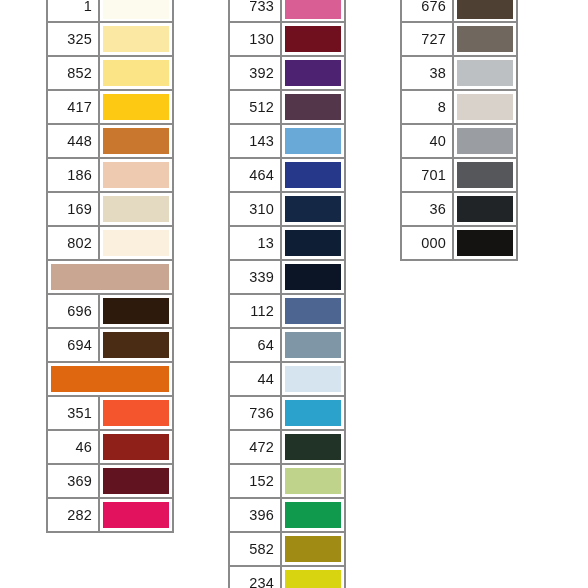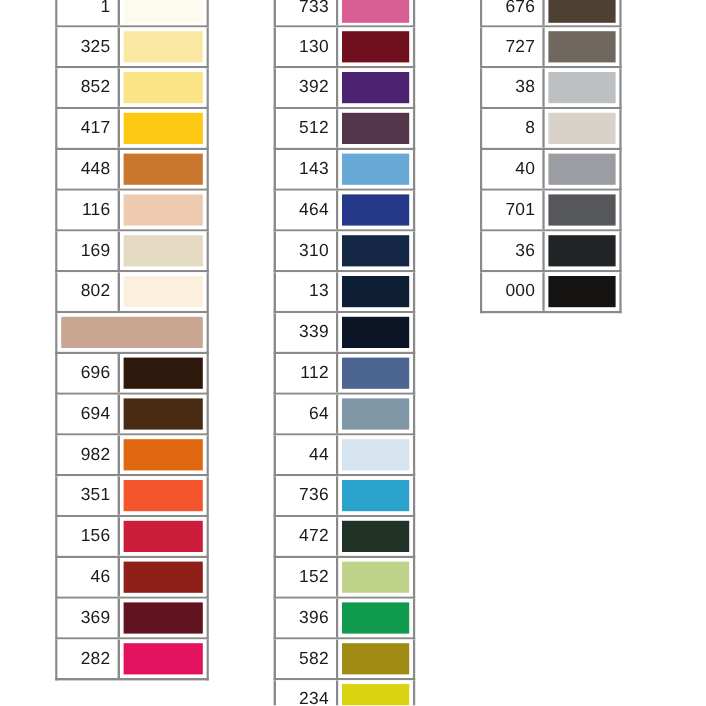--- a/index.html
+++ b/index.html
@@ -98,21 +98,21 @@
           <div class="chip" style="background: rgb(253, 201, 19);"></div>
         </div>
       </div>
       <div class="swatch-row">
         <div class="code-cell">448</div>
         <div class="chip-cell">
           <div class="chip" style="background: rgb(201, 119, 47);"></div>
         </div>
       </div>
       <div class="swatch-row">
-        <div class="code-cell">116</div>
+        <div class="code-cell">186</div>
         <div class="chip-cell">
           <div class="chip" style="background: rgb(238, 203, 176);"></div>
         </div>
       </div>
       <div class="swatch-row">
         <div class="code-cell">169</div>
         <div class="chip-cell">
           <div class="chip" style="background: rgb(228, 218, 194);"></div>
         </div>
       </div>
@@ -133,35 +133,28 @@
           <div class="chip" style="background: rgb(46, 26, 12);"></div>
         </div>
       </div>
       <div class="swatch-row">
         <div class="code-cell">694</div>
         <div class="chip-cell">
           <div class="chip" style="background: rgb(74, 44, 20);"></div>
         </div>
       </div>
       <div class="swatch-row">
-        <div class="code-cell">982</div>
         <div class="chip-cell">
           <div class="chip" style="background: rgb(223, 103, 16);"></div>
         </div>
       </div>
       <div class="swatch-row">
         <div class="code-cell">351</div>
         <div class="chip-cell">
           <div class="chip" style="background: rgb(245, 85, 44);"></div>
-        </div>
-      </div>
-      <div class="swatch-row">
-        <div class="code-cell">156</div>
-        <div class="chip-cell">
-          <div class="chip" style="background: rgb(204, 30, 58);"></div>
         </div>
       </div>
       <div class="swatch-row">
         <div class="code-cell">46</div>
         <div class="chip-cell">
           <div class="chip" style="background: rgb(142, 32, 25);"></div>
         </div>
       </div>
       <div class="swatch-row">
         <div class="code-cell">369</div>

